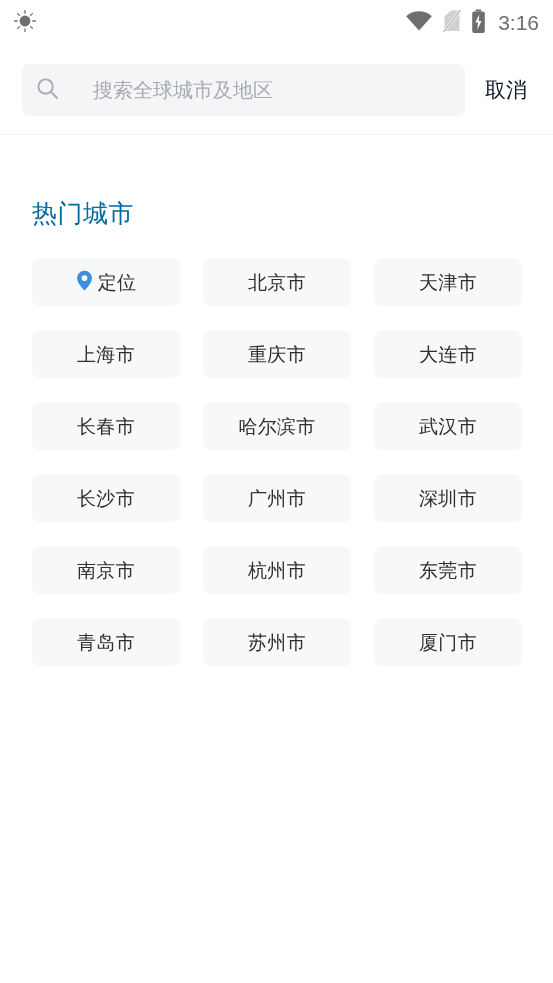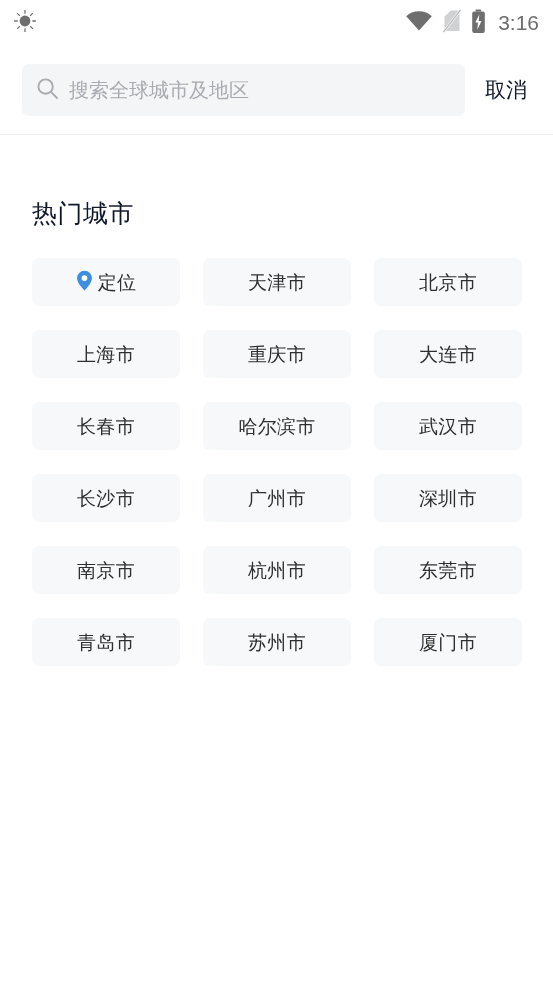--- a/index.html
+++ b/index.html
@@ -59,20 +59,21 @@
 
   .search-box {
     flex: 1;
     height: 52px;
     background: #f4f5f7;
     border-radius: 7px;
     display: flex;
     align-items: center;
     padding: 0 14px;
     max-width: 443px;
+    gap: 24px;
   }
 
   .search-icon { flex: 0 0 auto; display: block; margin-right: 10px; }
 
   .search-input {
     border: none;
     outline: none;
     background: transparent;
     font-size: 20px;
     color: #2b2b2b;
@@ -101,21 +102,21 @@
     background: #efefef;
   }
 
   
   .section {
     padding: 0 32px;
   }
 
   .section-title {
     font-size: 25px;
-    color: #0f172a;
+    color: #0369a1;
     font-weight: normal;
     margin-top: 62px;
     margin-bottom: 0;
     letter-spacing: 0.5px;
     font-family: "Liberation Sans", "DejaVu Sans", sans-serif;
   }
 
   .city-grid {
     margin-top: 28px;
     display: grid;
@@ -213,24 +214,24 @@
     <h2 class="section-title">热门城市</h2>
     <div class="city-grid">
         <div class="city-chip">
           <span class="pin-icon"><svg width="17" height="21" viewBox="0 0 17 21">
               <path d="M8.5 0.8 C4.4 0.8 1.1 4.1 1.1 8.2 C1.1 13.6 8.5 20.4 8.5 20.4 C8.5 20.4 15.9 13.6 15.9 8.2 C15.9 4.1 12.6 0.8 8.5 0.8 Z" fill="#3e8ee0"></path>
               <circle cx="8.5" cy="8.1" r="2.9" fill="#ffffff"></circle>
             </svg></span>
           <span class="city-chip-label">定位</span>
         </div>
         <div class="city-chip">
+          <span class="city-chip-label">北京市</span>
+        </div>
+        <div class="city-chip">
           <span class="city-chip-label">天津市</span>
-        </div>
-        <div class="city-chip">
-          <span class="city-chip-label">北京市</span>
         </div>
         <div class="city-chip">
           <span class="city-chip-label">上海市</span>
         </div>
         <div class="city-chip">
           <span class="city-chip-label">重庆市</span>
         </div>
         <div class="city-chip">
           <span class="city-chip-label">大连市</span>
         </div>

